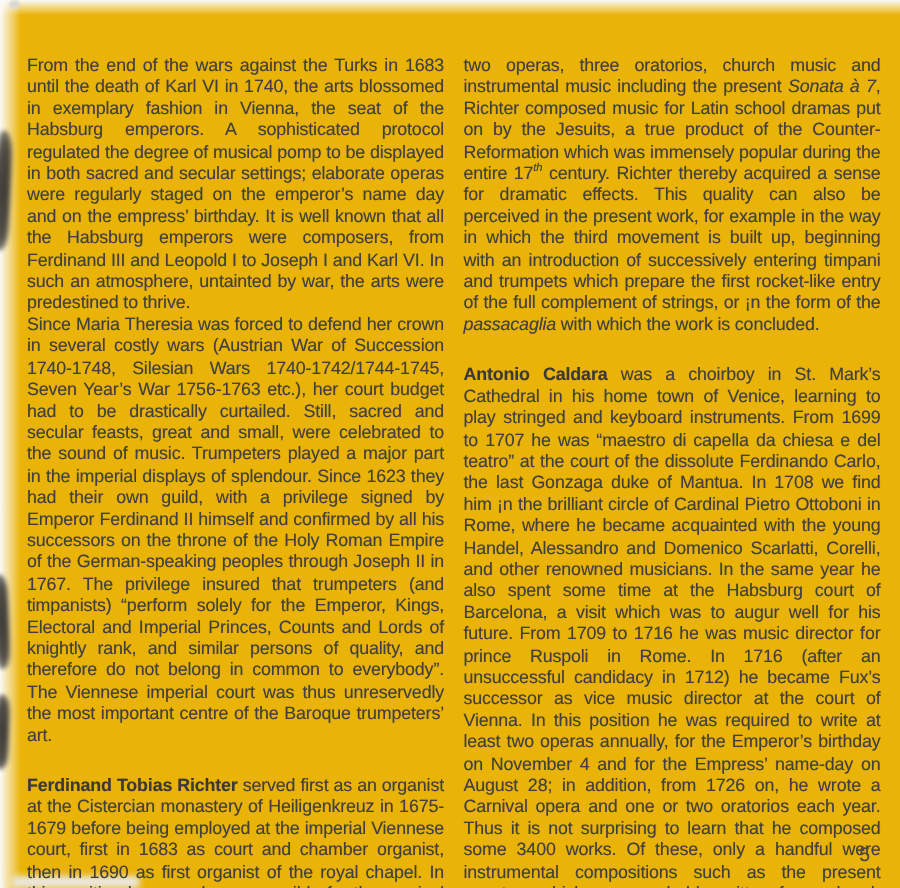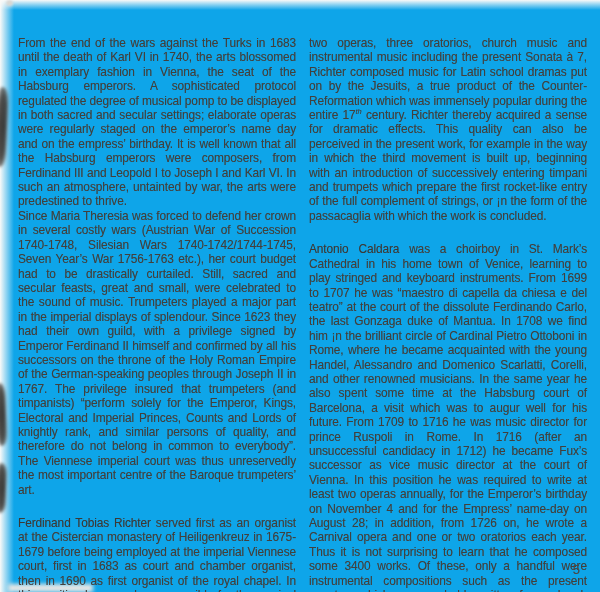--- a/index.html
+++ b/index.html
@@ -5,21 +5,21 @@
   html, body {
     margin: 0;
     padding: 0;
     background: #efeeec;
     font-family: "Liberation Sans", sans-serif;
   }
   .page {
     position: relative;
     width: 600px;
     height: 592px;
-    background: #0ea5e9;
+    background: #eab308;
     overflow: hidden;
   }
   
   .page::before {
     content: "";
     position: absolute;
     inset: 0;
     background:
       linear-gradient(to right, #fbfaf8 0px, rgba(251,250,248,0) 14px),
       linear-gradient(to bottom, #fafaf8 0px, rgba(250,250,248,0) 10px);
@@ -61,22 +61,22 @@
   .col p {
     margin: 0;
     text-align: justify;
     font-size: 11.9px;
     line-height: 14.4px;
     letter-spacing: -0.1px;
     color: #42403d;
     text-shadow: 0 0 0.5px rgba(70,68,64,0.45);
   }
   .col p.gap-before { margin-top: 19px; }
-  .b { font-weight: normal; color: #3b3936; }
-  .i { }
+  .b { font-weight: bold; color: #3b3936; }
+  .i { font-style: italic; }
   .col sup {
     font-size: 7.5px;
     line-height: 0;
     vertical-align: super;
     font-style: italic;
   }
   .page-number {
     position: absolute;
     right: 20px;
     bottom: 15px;

